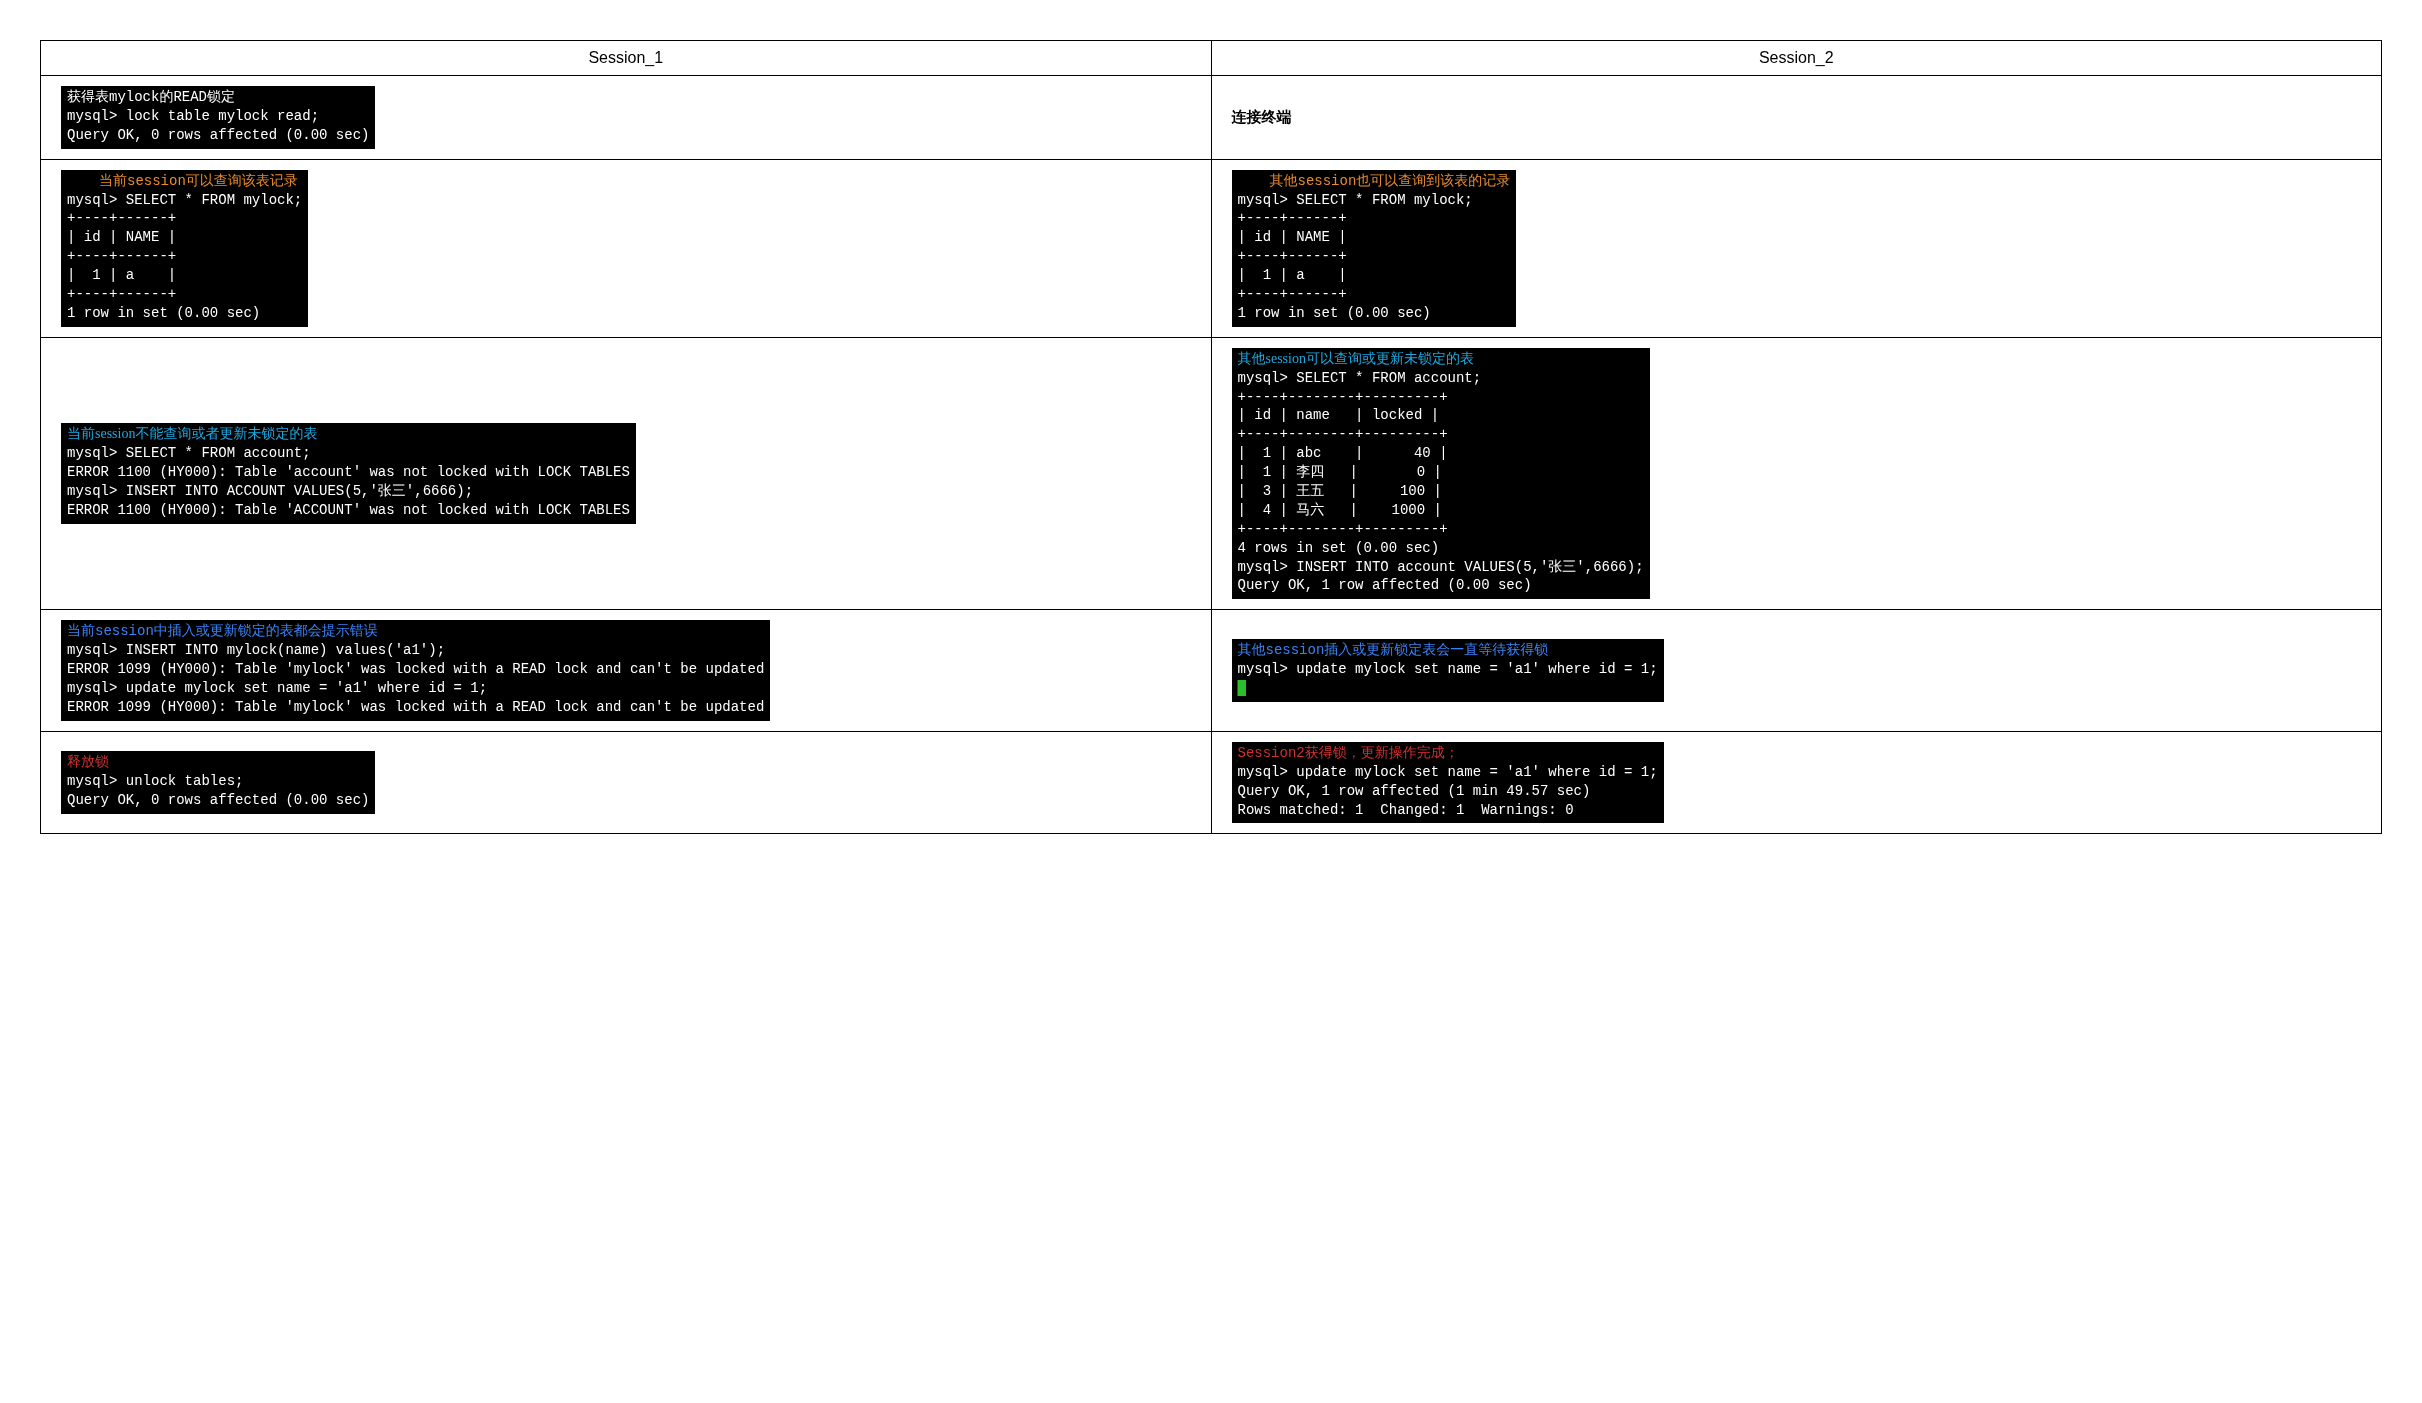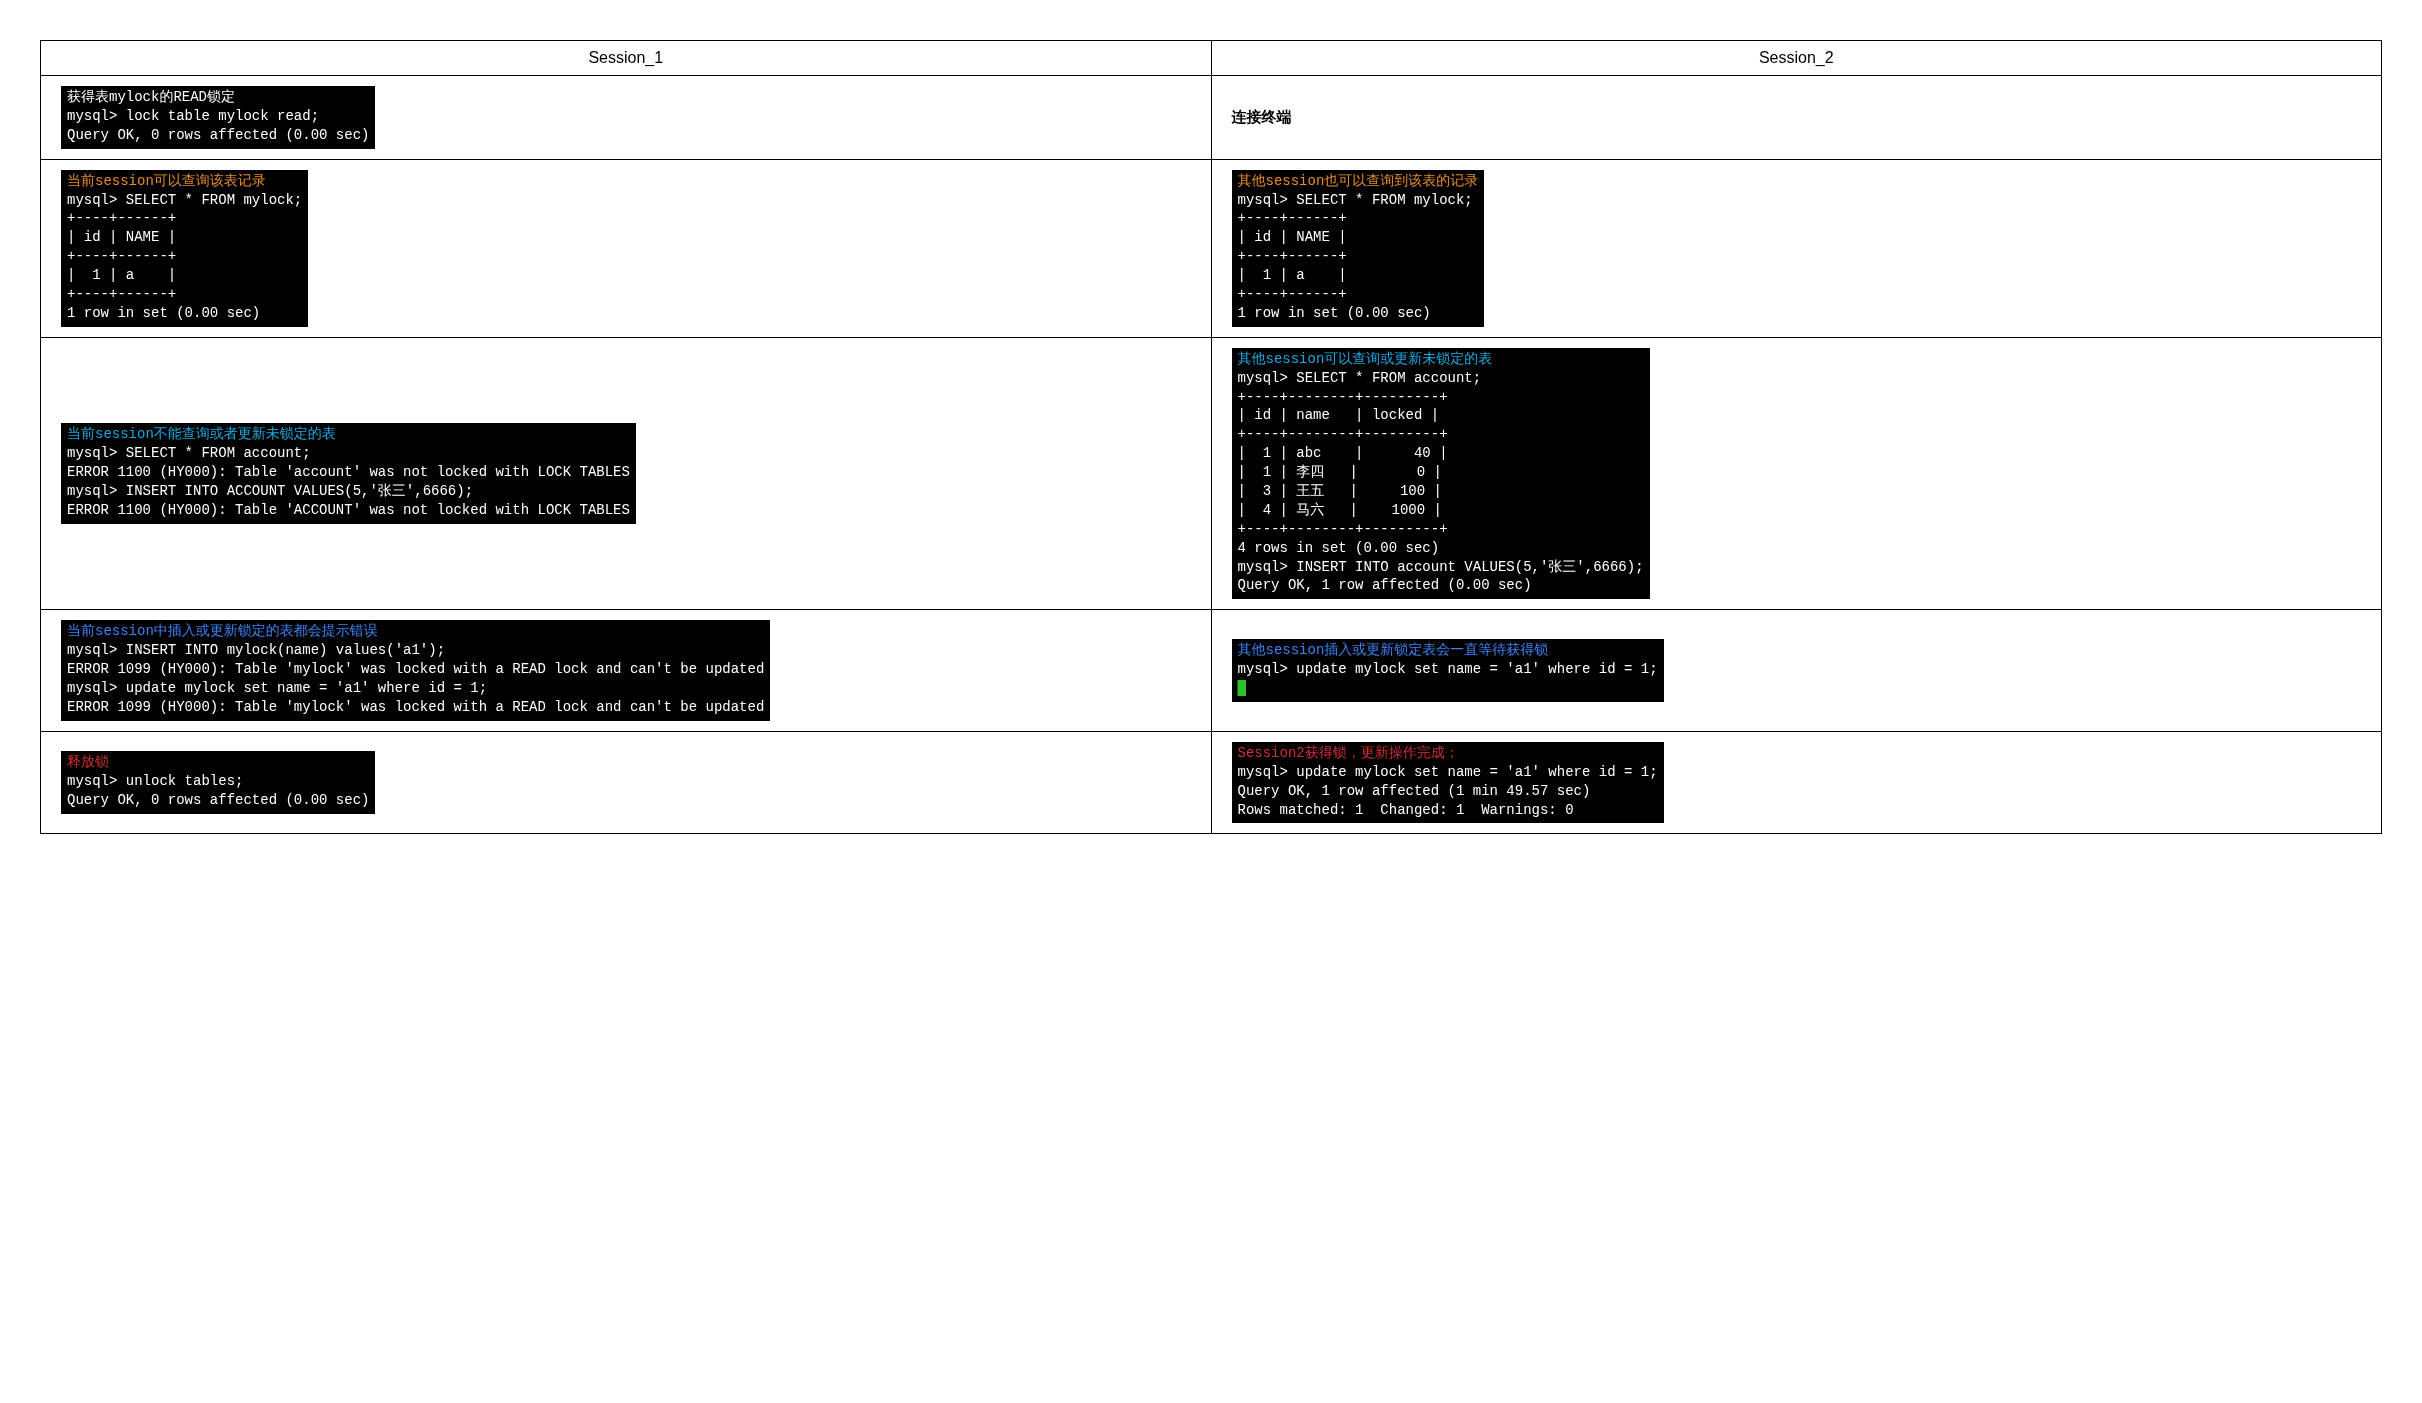--- a/index.html
+++ b/index.html
@@ -30,22 +30,22 @@
     color: #fff;
     font-family: "Consolas", "Courier New", monospace;
     font-size: 14px;
     padding: 2px 6px 4px 6px;
     line-height: 1.35;
     display: inline-block;
     white-space: pre;
     text-align: left;
   }
   .c-green  { color: #ffffff; }
-  .c-orange { color: #e88b2b; }
-  .c-cyan   { color: #1fa8e0; }
+  .c-orange { color: #e88b2b; margin-left: 32px; }
+  .c-cyan   { color: #1fa8e0; font-family: Liberation Serif, serif; }
   .c-yellowg{ color: #3b82f6; }
   .c-red    { color: #d03030; }
   .cursor { color:#2bbf2b; background:#2bbf2b; }
   .plain-center {
     font-weight: bold;
     font-size: 15px;
   }
 </style>
 </head>
 <body>

